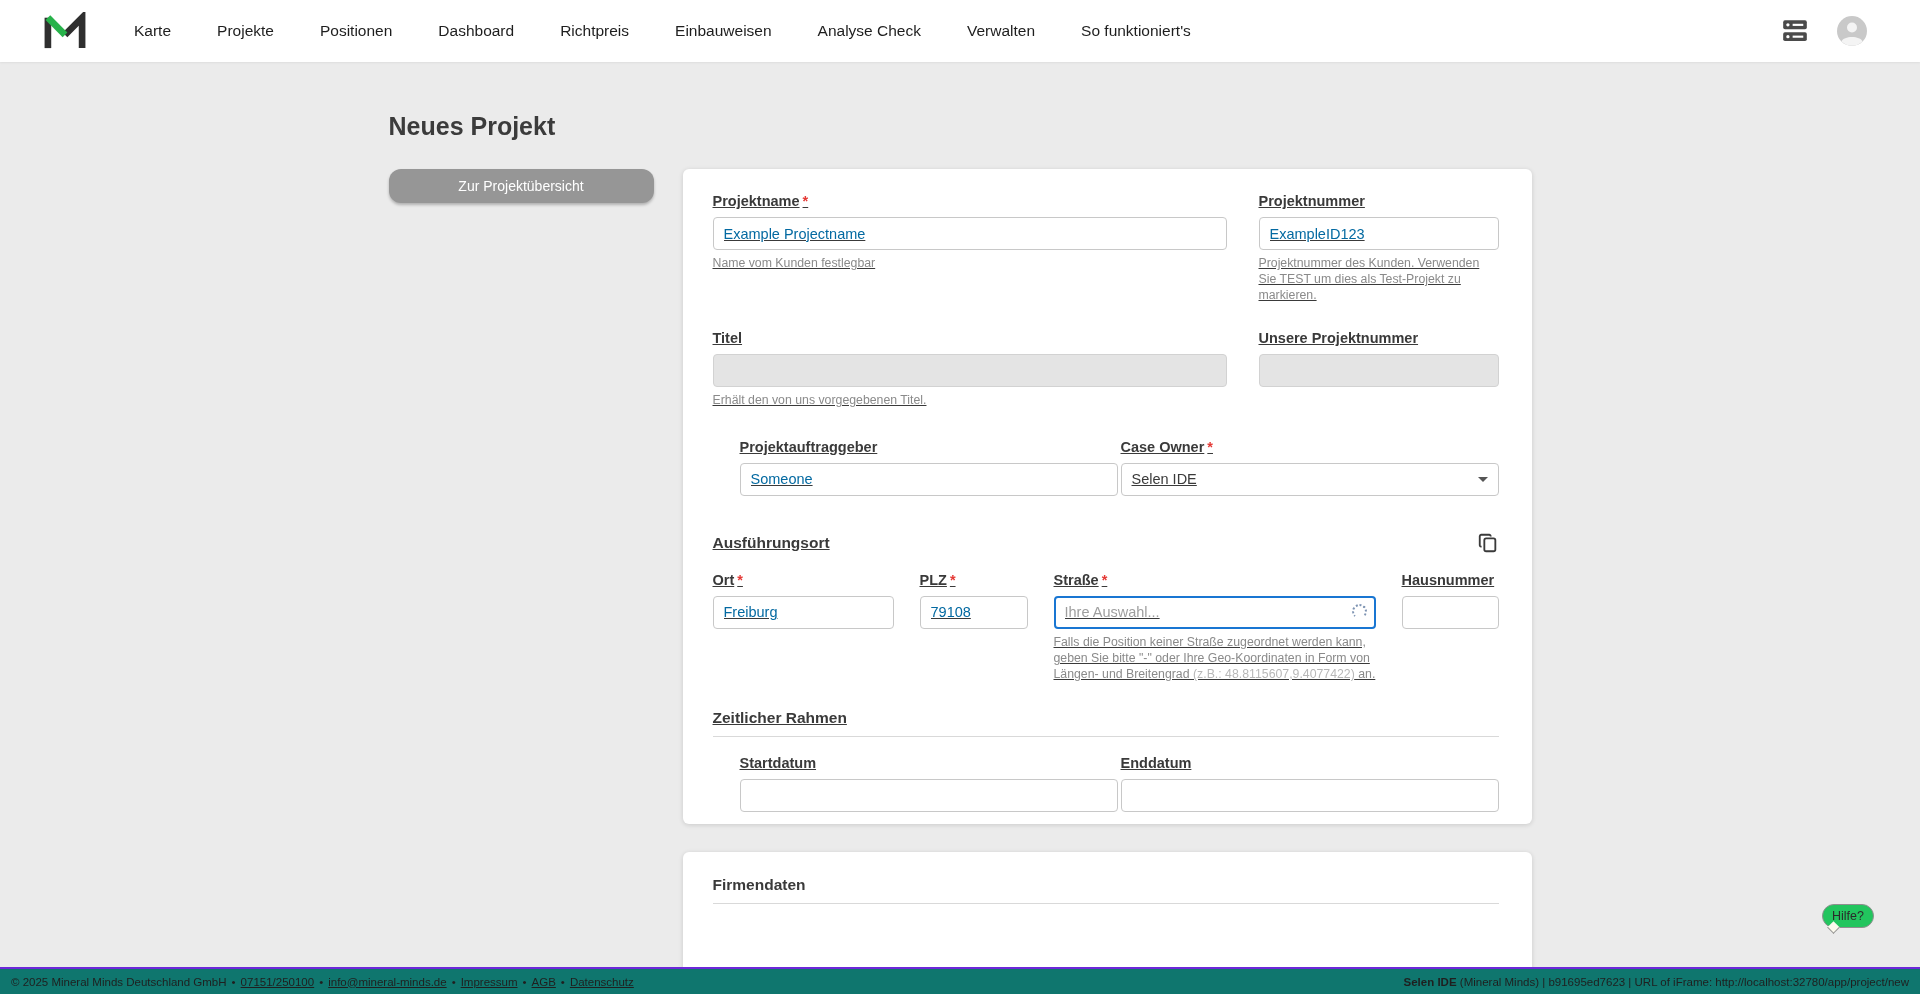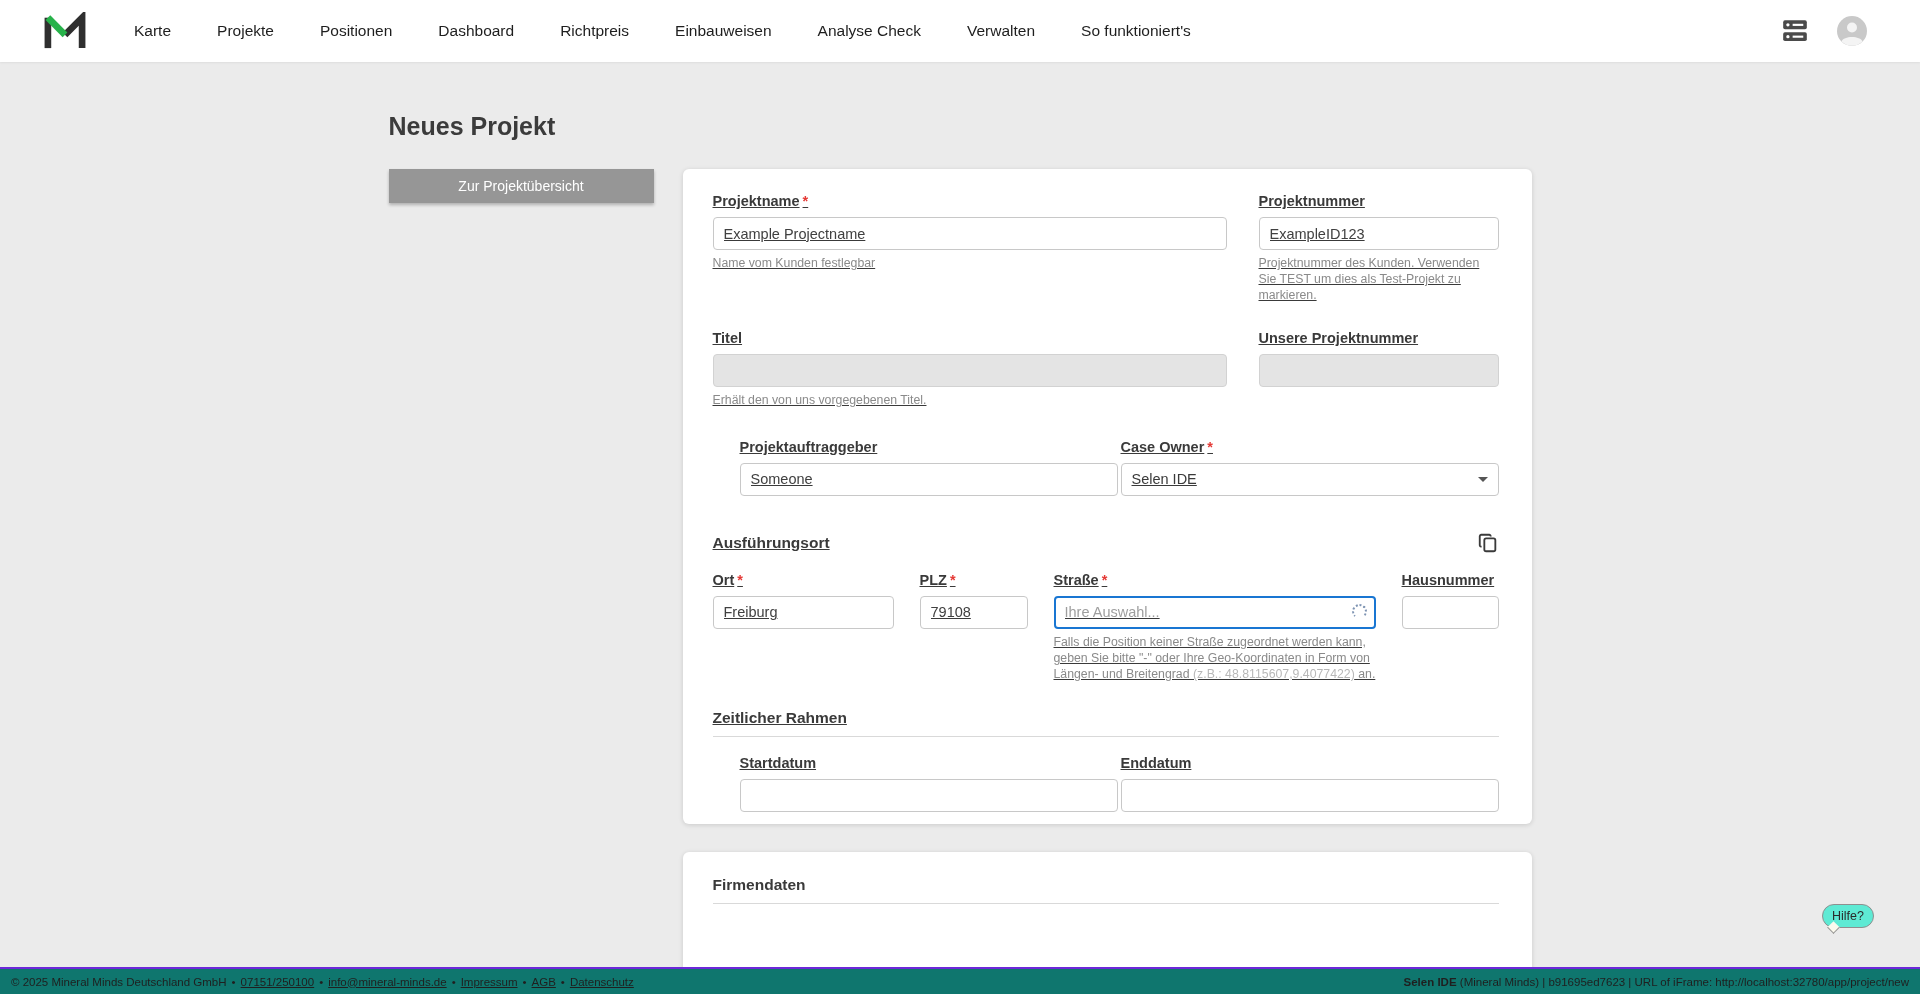--- a/index.html
+++ b/index.html
@@ -25,21 +25,21 @@
   .icon-btn { background: none; border: none; cursor: pointer; display: flex; align-items: center; padding: 0; }
 
   
   .main { height: 905px; overflow: hidden; }
   .container { width: 1143px; margin: 0 auto; padding-top: 50px; }
   .page-title { font-size: 25px; font-weight: 700; color: #3b3b3b; }
   .content-row { display: flex; align-items: flex-start; margin-top: 28px; }
   .left-col { width: 265px; flex: none; }
   .btn-back {
     width: 265px; height: 34px; background: #969696; color: #fff; font-size: 14px;
-    border: none; border-radius: 0; box-shadow: 0 2px 3px rgba(0,0,0,0.25);
+    border: none; border-radius: 12px; box-shadow: 0 2px 3px rgba(0,0,0,0.25);
     cursor: pointer; font-family: inherit;
   }
   .card {
     flex: 1; margin-left: 29px; background: #fff; border-radius: 6px;
     box-shadow: 0 1px 5px rgba(0,0,0,0.14); padding: 24px 33px 12px 30px; text-decoration: underline;
   }
   .card2 {
     margin: 28px 0 0 294px; width: 849px; background: #fff; border-radius: 6px;
     box-shadow: 0 1px 5px rgba(0,0,0,0.14); padding: 24px 33px 28px 30px; height: 200px;
   }
@@ -47,21 +47,21 @@
   .grid-2a { display: grid; grid-template-columns: 514px 240px; justify-content: space-between; }
   .grid-2b { display: grid; grid-template-columns: 378px 378px; justify-content: space-between; margin-left: 27px; }
   .loc-row { display: grid; grid-template-columns: 181px 108px 322px 1fr; column-gap: 26px; }
   .mt26 { margin-top: 26px; }
   .mt30 { margin-top: 30px; }
 
   .field-label { font-size: 14.5px; font-weight: 700; color: #3a3a3a; margin-bottom: 8px; display: block; }
   .req { color: #e53935; margin-left: 3px; font-weight: 700; }
   .tb {
     width: 100%; height: 33px; border: 1px solid #c8c8c8; border-radius: 4px;
-    padding: 0 10px; font-size: 14.5px; color: #404040; font-family: inherit;
+    padding: 0 10px; font-size: 14.5px; color: #0369a1; font-family: inherit;
     background: #fff; outline: none; display: block;
   }
   .tb:disabled { background: #e4e4e4; border-color: #d2d2d2; }
   .tb.focused { border: 2px solid #1976d2; padding: 0 9px; }
   .tb::placeholder { color: #9e9e9e; }
   .helper { font-size: 12.3px; color: #8a8a8a; line-height: 1.3; margin-top: 6px; }
   .helper .lighter { color: #b8b8b8; }
 
   .section-head { display: flex; align-items: center; justify-content: space-between; margin-top: 36px; margin-bottom: 18px; }
   .section-title { font-size: 15.5px; font-weight: 700; color: #3a3a3a; }
@@ -80,21 +80,21 @@
   .input-wrap { position: relative; }
   .spinner {
     position: absolute; right: 9px; top: 50%; margin-top: -8px; width: 15px; height: 15px;
     border-radius: 50%; border: 2px dotted #7d93b2; border-bottom-color: transparent;
     animation: spin 1.2s linear infinite;
   }
   @keyframes spin { to { transform: rotate(360deg); } }
 
   
   .help-bubble {
-    position: absolute; right: 46px; bottom: 66px; background: #5eead4;
+    position: absolute; right: 46px; bottom: 66px; background: #22c55e;
     border: 1px solid #8f8f8f; border-radius: 12px; padding: 4px 9px;
     font-size: 12.5px; color: #2b2b2b; z-index: 11; cursor: pointer;
   }
   .help-bubble::after {
     content: ""; position: absolute; left: 6px; bottom: -5px; width: 8px; height: 8px;
     background: #fcfaee; border-left: 1px solid #8f8f8f; border-bottom: 1px solid #8f8f8f;
     transform: rotate(-45deg);
   }
 
   

